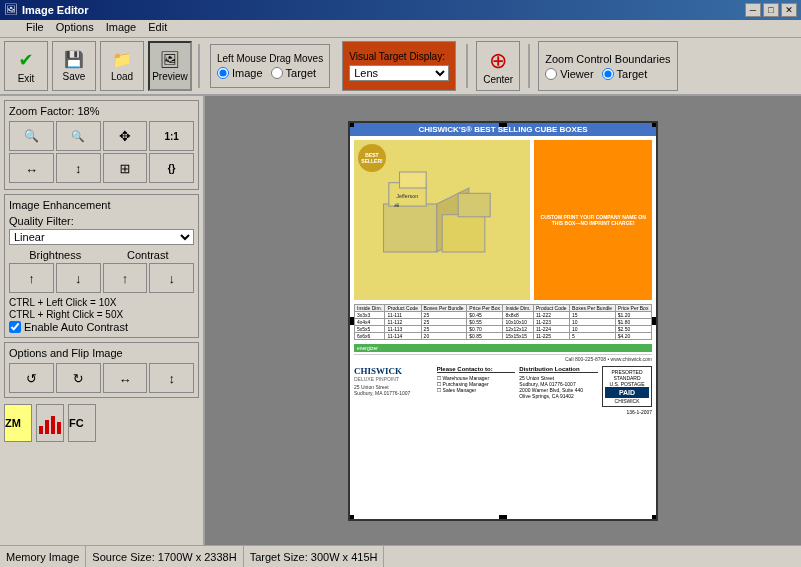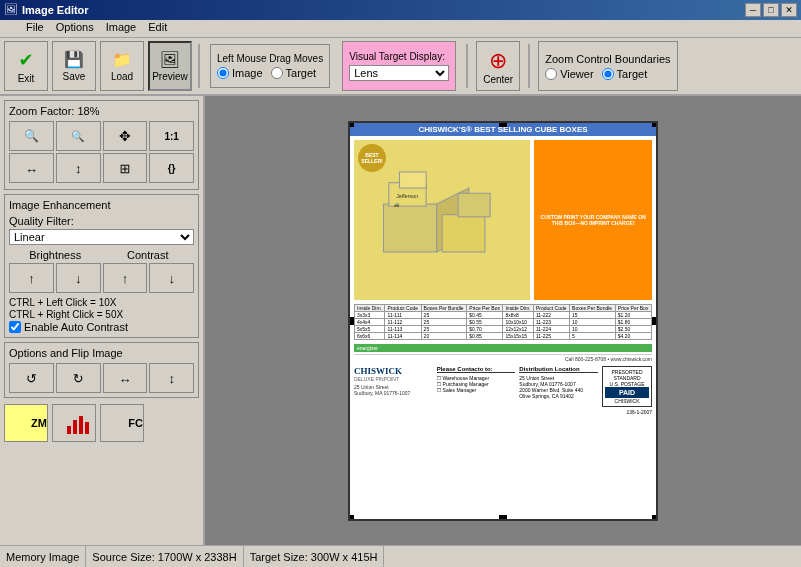--- a/index.html
+++ b/index.html
@@ -57,21 +57,21 @@
       border: 1px solid #888; padding: 4px 6px; margin: 0 4px;
       background: #d4d0c8; height: 44px; display: flex; flex-direction: column; justify-content: center;
     }
     .radio-group-title { font-size: 10px; margin-bottom: 3px; }
     .radio-row { display: flex; align-items: center; gap: 8px; }
     .radio-label { display: flex; align-items: center; gap: 3px; font-size: 11px; cursor: pointer; }
 
     
     .visual-target-group {
       border: 1px solid #888; padding: 4px 6px; margin: 0 4px;
-      background: #f9a8d4; height: 50px; display: flex; flex-direction: column; justify-content: center;
+      background: #c2410c; height: 50px; display: flex; flex-direction: column; justify-content: center;
     }
     .visual-target-title { font-size: 10px; margin-bottom: 3px; }
     .lens-select { width: 100px; }
 
     
     .center-btn {
       display: flex; flex-direction: column; align-items: center; justify-content: center;
       width: 44px; height: 50px; background: #d4d0c8;
       border: 1px solid #888; cursor: pointer; font-size: 10px; margin: 0 2px;
     }
@@ -149,24 +149,24 @@
     
     .rotate-btns {
       display: grid; grid-template-columns: repeat(4, 1fr); gap: 2px;
     }
 
     
     .bottom-toolbar {
       display: flex; gap: 4px; margin-top: 4px; padding: 2px 0;
     }
     .bottom-btn {
-      width: 44px; height: 38px;
+      width: 28px; height: 38px;
       border: 1px solid #888;
       cursor: pointer;
-      display: flex; align-items: center; justify-content: flex-end;
+      display: flex; align-items: center; justify-content: flex-start;
       font-size: 11px; font-weight: bold;
     }
     .btn-zm { background: #ffff80; }
     .btn-hist { background: #d4d0c8; }
     .btn-fc { background: #d4d0c8; }
 
     
     .canvas-area {
       flex: 1;
       background: #808080;

